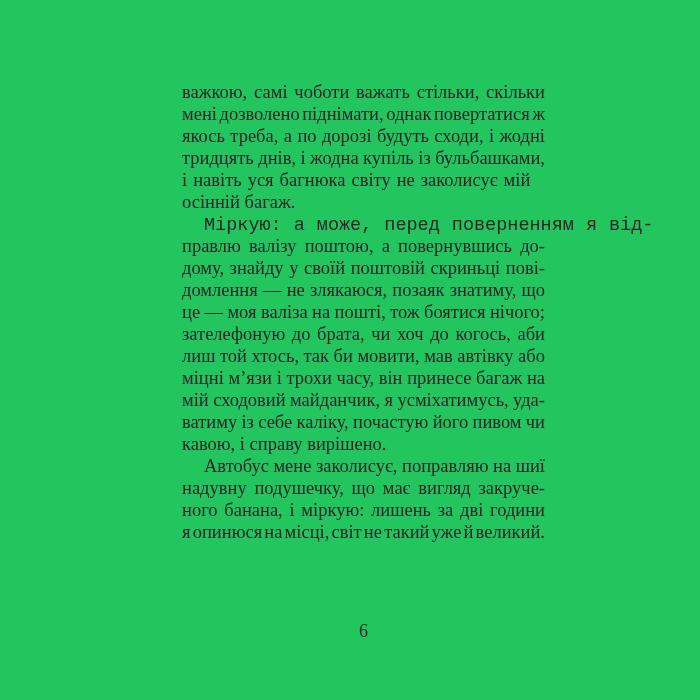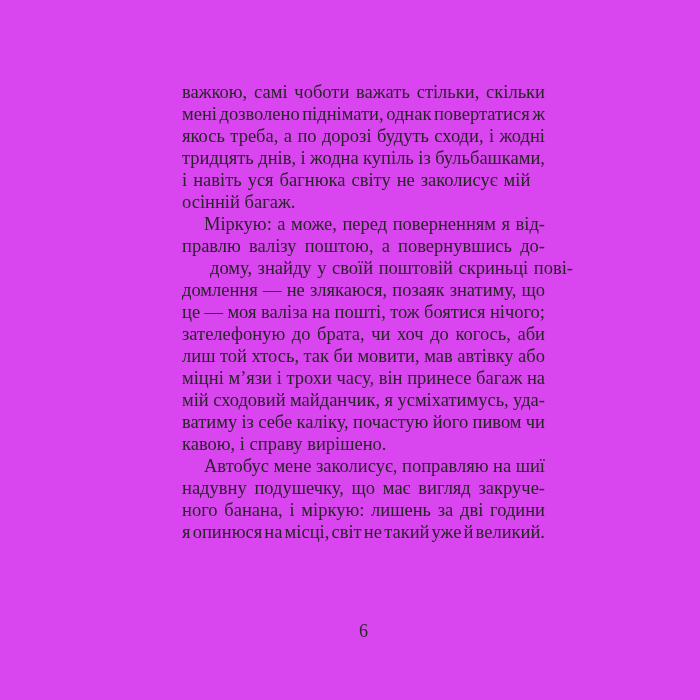--- a/index.html
+++ b/index.html
@@ -10,21 +10,21 @@
   body {
     width: 700px;
     height: 700px;
     position: relative;
     overflow: hidden;
     font-family: "Liberation Serif", "DejaVu Serif", serif;
   }
   .book-page {
     position: absolute;
     inset: 0;
-    background: #d946ef;
+    background: #22c55e;
   }
   .text-block {
     position: absolute;
     left: 182px;
     top: 81px;
     width: 363px;
     color: #262626;
     font-size: 18.5px;
     line-height: 22px;
   }
@@ -62,23 +62,23 @@
   <div class="text-block" style="color: rgb(38, 38, 38);">
       <div class="para">
         <div class="line"><span class="line-text" style="word-spacing: 2.1875px;">важкою, самі чоботи важать стільки, скільки</span></div>
         <div class="line"><span class="line-text" style="word-spacing: -2.0875px;">мені дозволено піднімати, однак повертатися ж</span></div>
         <div class="line"><span class="line-text" style="word-spacing: 0.789062px;">якось треба, а по дорозі будуть сходи, і жодні</span></div>
         <div class="line"><span class="line-text" style="word-spacing: -0.174479px;">тридцять днів, і жодна купіль із бульбашками,</span></div>
         <div class="line"><span class="line-text" style="word-spacing: 1.375px;">і навіть уся багнюка світу не заколисує мій</span></div>
         <div class="line"><span class="line-text">осінній багаж.</span></div>
       </div>
       <div class="para">
-        <div class="line indent"><span class="line-text" style="word-spacing: 0.885417px;">Міркую: а може, перед поверненням я від-</span></div>
+        <div class="line indent"><span class="line-text" style="word-spacing: 0.885417px; font-family: Liberation Mono, monospace;">Міркую: а може, перед поверненням я від-</span></div>
         <div class="line"><span class="line-text" style="word-spacing: 3.53437px;">правлю валізу поштою, а повернувшись до-</span></div>
-        <div class="line"><span class="line-text" style="word-spacing: 0.947917px; margin-left: 28px;">дому, знайду у своїй поштовій скриньці пові-</span></div>
+        <div class="line"><span class="line-text" style="word-spacing: 0.947917px;">дому, знайду у своїй поштовій скриньці пові-</span></div>
         <div class="line"><span class="line-text" style="word-spacing: 0.567708px;">домлення — не злякаюся, позаяк знатиму, що</span></div>
         <div class="line"><span class="line-text" style="word-spacing: -0.236328px; text-align: right;">це — моя валіза на пошті, тож боятися нічого;</span></div>
         <div class="line"><span class="line-text" style="word-spacing: 1.96875px; text-align: center;">зателефоную до брата, чи хоч до когось, аби</span></div>
         <div class="line"><span class="line-text" style="word-spacing: -0.105469px;">лиш той хтось, так би мовити, мав автівку або</span></div>
         <div class="line"><span class="line-text" style="word-spacing: 0.0136719px;">міцні м’язи і трохи часу, він принесе багаж на</span></div>
         <div class="line"><span class="line-text" style="word-spacing: -0.196875px; text-align: right;">мій сходовий майданчик, я усміхатимусь, уда-</span></div>
         <div class="line"><span class="line-text" style="word-spacing: -0.325893px;">ватиму із себе каліку, почастую його пивом чи</span></div>
         <div class="line"><span class="line-text">кавою, і справу вирішено.</span></div>
       </div>
       <div class="para">

